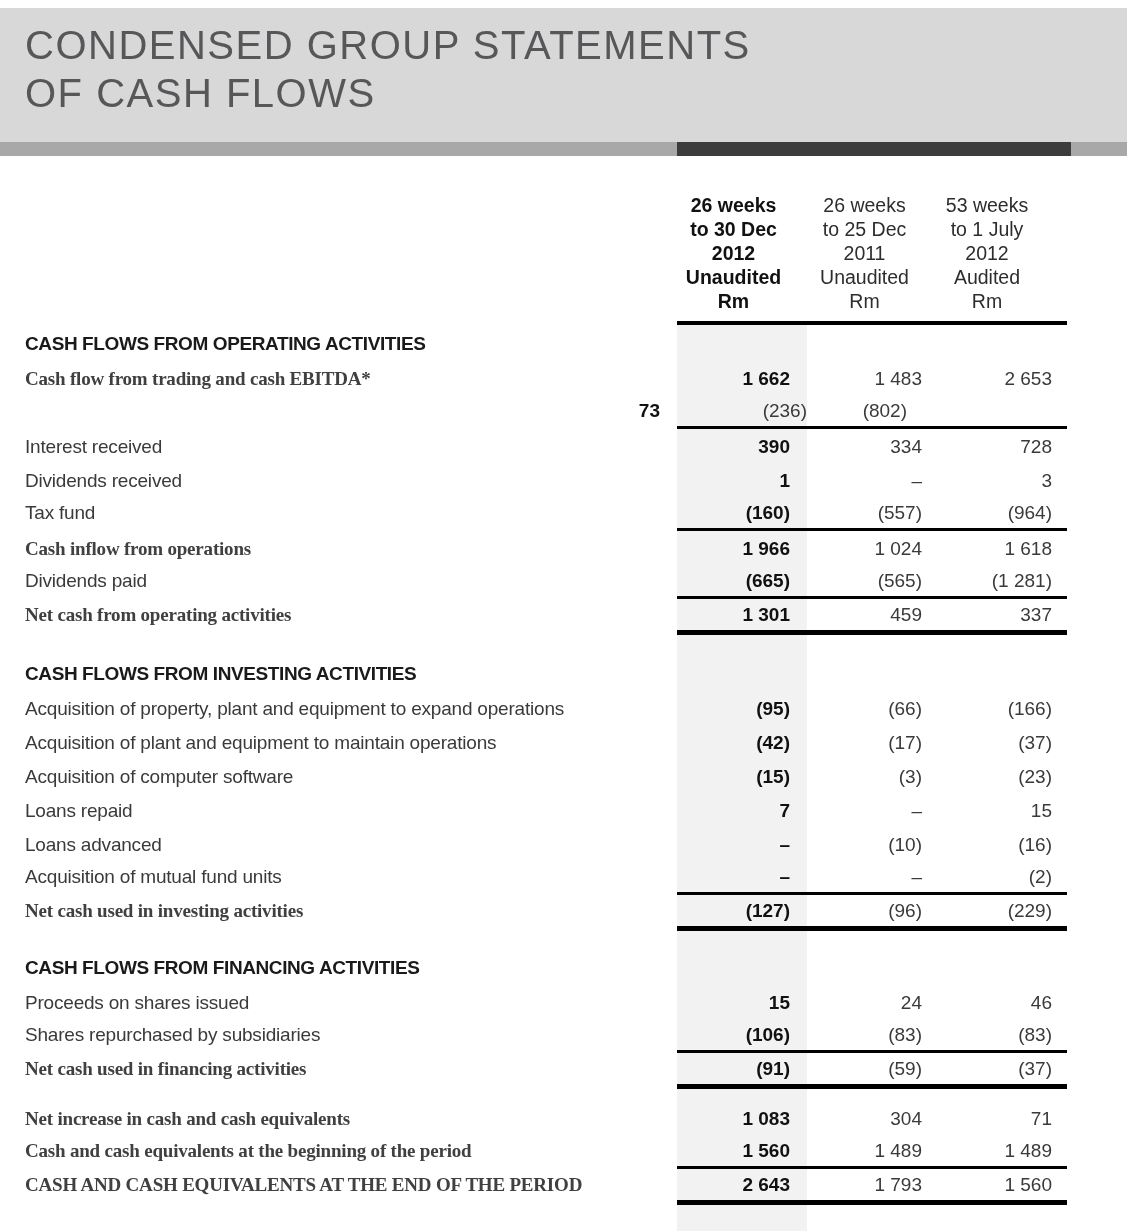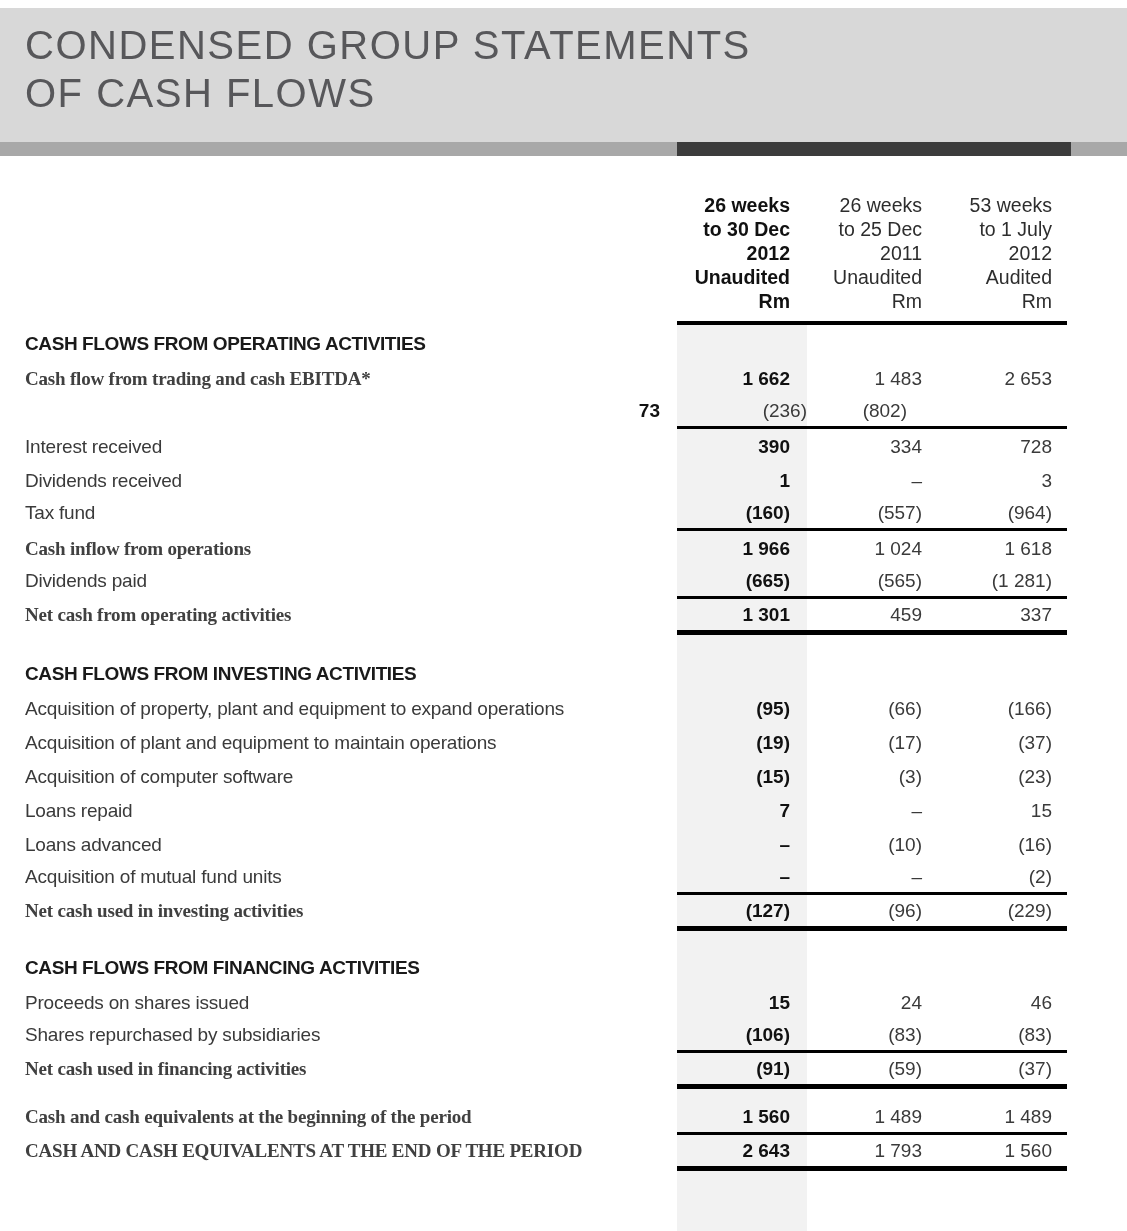--- a/index.html
+++ b/index.html
@@ -41,21 +41,21 @@
   .r34{height:34px;}
   .r31{height:31px;}
   .lbl{color:#3a3a3a;letter-spacing:-0.2px;}
   .sec .lbl{font-weight:700;color:#1a1a1a;letter-spacing:-0.4px;}
   .bold .lbl{font-weight:700;color:#404040;font-family:Liberation Serif, serif;}
   .v{text-align:right;color:#3a3a3a;white-space:nowrap;}
   .v1{padding-right:17px;font-weight:700;color:#111;}
   .v3{padding-right:15px;}
 
   .colhead{margin-top:37px;align-items:end;}
-  .colhead .cl{height:24px;line-height:24px;font-size:19.5px;text-align:right;color:#2d2d2d;}
+  .colhead .cl{height:24px;line-height:24px;font-size:19.5px;text-align:center;color:#2d2d2d;}
   .colhead .c1 .cl{font-weight:700;color:#111;}
   .toprule{margin-top:8px;}
 
   .rule{height:3px;width:390px;margin-left:652px;background:#000;}
   .rule.thick{height:5px;}
   .rule.t4{height:4px;}
   .sp20{height:20px;}
   .sp18{height:18px;}
   .sp14{height:12px;}
 </style>
@@ -167,21 +167,21 @@
       <div class="lbl">CASH FLOWS FROM INVESTING ACTIVITIES</div>
     </div>
     <div class="row r34">
       <div class="lbl">Acquisition of property, plant and equipment to expand operations</div>
       <div class="v v1">(95)</div>
       <div class="v v2">(66)</div>
       <div class="v v3">(166)</div>
     </div>
     <div class="row r34">
       <div class="lbl">Acquisition of plant and equipment to maintain operations</div>
-      <div class="v v1">(19)</div>
+      <div class="v v1">(42)</div>
       <div class="v v2">(17)</div>
       <div class="v v3">(37)</div>
     </div>
     <div class="row r34">
       <div class="lbl">Acquisition of computer software</div>
       <div class="v v1">(15)</div>
       <div class="v v2">(3)</div>
       <div class="v v3">(23)</div>
     </div>
     <div class="row r34">
@@ -230,20 +230,26 @@
     <div class="rule"></div>
     <div class="row r31 bold">
       <div class="lbl">Net cash used in financing activities</div>
       <div class="v v1">(91)</div>
       <div class="v v2">(59)</div>
       <div class="v v3">(37)</div>
     </div>
     <div class="rule thick"></div>
     <div class="sp14"></div>
 
+    <div class="row r34 bold">
+      <div class="lbl">Net increase in cash and cash equivalents</div>
+      <div class="v v1">1 083</div>
+      <div class="v v2">304</div>
+      <div class="v v3">71</div>
+    </div>
     <div class="row r31 bold">
       <div class="lbl">Cash and cash equivalents at the beginning of the period</div>
       <div class="v v1">1 560</div>
       <div class="v v2">1 489</div>
       <div class="v v3">1 489</div>
     </div>
     <div class="rule"></div>
     <div class="row r31 bold">
       <div class="lbl">CASH AND CASH EQUIVALENTS AT THE END OF THE PERIOD</div>
       <div class="v v1">2 643</div>

